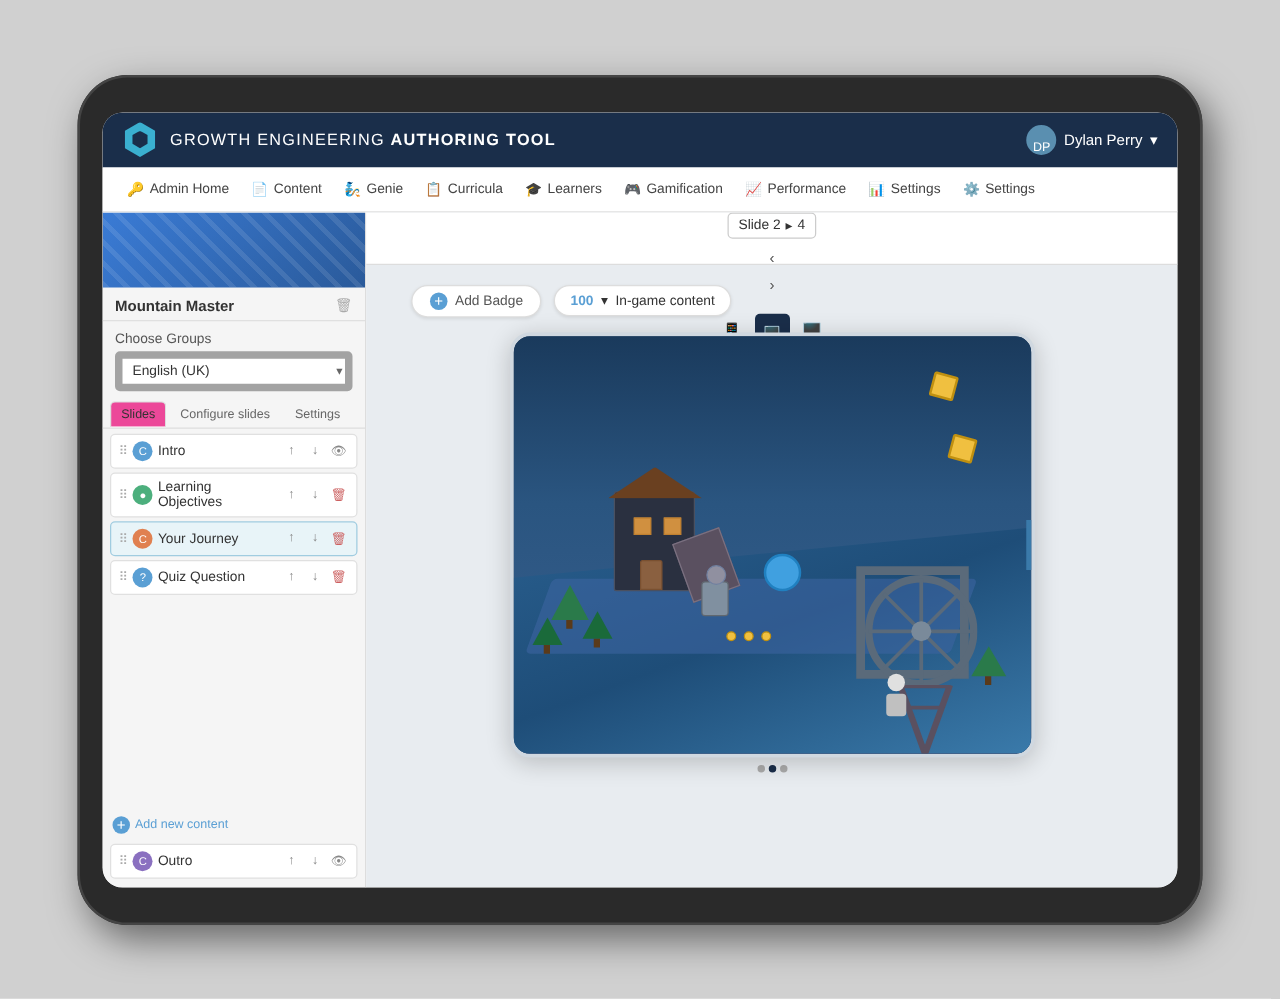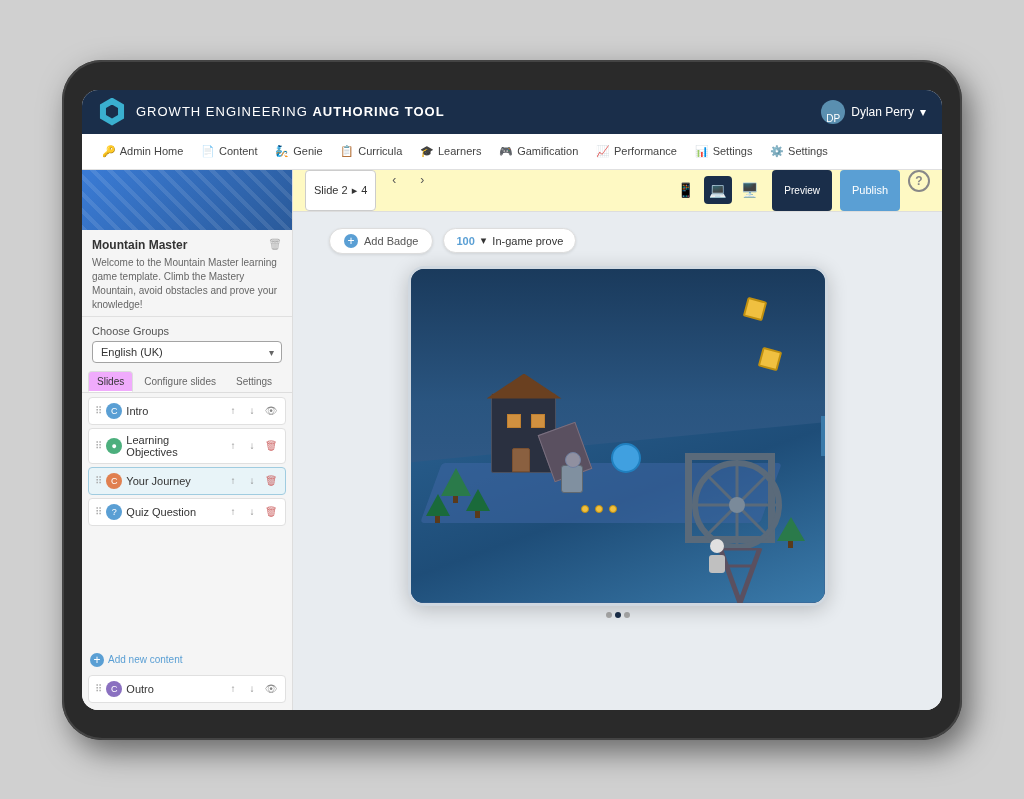--- a/index.html
+++ b/index.html
@@ -195,21 +195,21 @@
     .sidebar-groups-label {
       font-size: 11px;
       color: #555;
       font-weight: 500;
       margin-bottom: 4px;
     }
 
     .sidebar-lang-select {
       width: 100%;
       font-size: 11px;
-      border: 1px solid #a3a3a3;
+      border: 6px solid #a3a3a3;
       border-radius: 4px;
       padding: 4px 8px;
       background: #fff;
       color: #333;
       appearance: none;
       cursor: pointer;
     }
 
     .lang-select-wrapper {
       position: relative;
@@ -236,21 +236,21 @@
     .sidebar-tab {
       font-size: 10px;
       padding: 4px 8px;
       border-radius: 4px 4px 0 0;
       cursor: pointer;
       color: #666;
       border: 1px solid transparent;
     }
 
     .sidebar-tab.active {
-      background: #f0abfc;
+      background: #ec4899;
       border: 1px solid #ddd;
       border-bottom: 1px solid #fff;
       color: #333;
       font-weight: 500;
     }
 
     .slide-list {
       flex: 1;
       overflow-y: auto;
       padding: 4px 6px;
@@ -359,27 +359,29 @@
 
     
     .editor-area {
       flex: 1;
       display: flex;
       flex-direction: column;
       background: #e8ecf0;
     }
 
     .editor-toolbar {
-      background: #fef9c3;
+      background: #ffffff;
       border-bottom: 1px solid #ddd;
       height: 42px;
       display: flex;
+      align-items: center;
       padding: 0 12px;
       gap: 8px;
       flex-shrink: 0;
+      flex-direction: column;
     }
 
     .slide-selector {
       display: flex;
       align-items: center;
       gap: 4px;
       background: #fff;
       border: 1px solid #ccc;
       border-radius: 4px;
       padding: 3px 8px;
@@ -667,21 +669,20 @@
       <div class="sidebar">
         <div class="sidebar-thumb">
           <div class="thumb-pattern"></div>
         </div>
 
         <div class="sidebar-title-section">
           <div class="sidebar-title-row">
             <span class="sidebar-game-title">Mountain Master</span>
             <span style="color:#aaa; font-size:11px; cursor:pointer;">🗑</span>
           </div>
-          <div class="sidebar-desc">Welcome to the Mountain Master learning game template. Climb the Mastery Mountain, avoid obstacles and prove your knowledge!</div>
         </div>
 
         <div class="sidebar-groups">
           <div class="sidebar-groups-label">Choose Groups</div>
           <div class="lang-select-wrapper">
             <select class="sidebar-lang-select">
               <option>English (UK)</option>
               <option>English (US)</option>
               <option>French</option>
             </select>
@@ -790,21 +791,21 @@
         <div class="editor-canvas">
 
           <div class="badge-bar">
             <div class="add-badge-btn">
               <div class="add-content-plus">+</div>
               <span>Add Badge</span>
             </div>
             <div class="points-selector">
               <span class="points-val">100</span>
               <span>▾</span>
-              <span>In-game prove</span>
+              <span>In-game content</span>
             </div>
           </div>
 
           <div class="game-preview">
             <div class="game-scene">
 
               <div class="iso-ground"></div>
 
               <div style="position:absolute; bottom:80px; left:20px; width:340px; height:60px; background:rgba(60,100,160,0.6); transform:skewX(-20deg); border-radius:4px;"></div>
 

